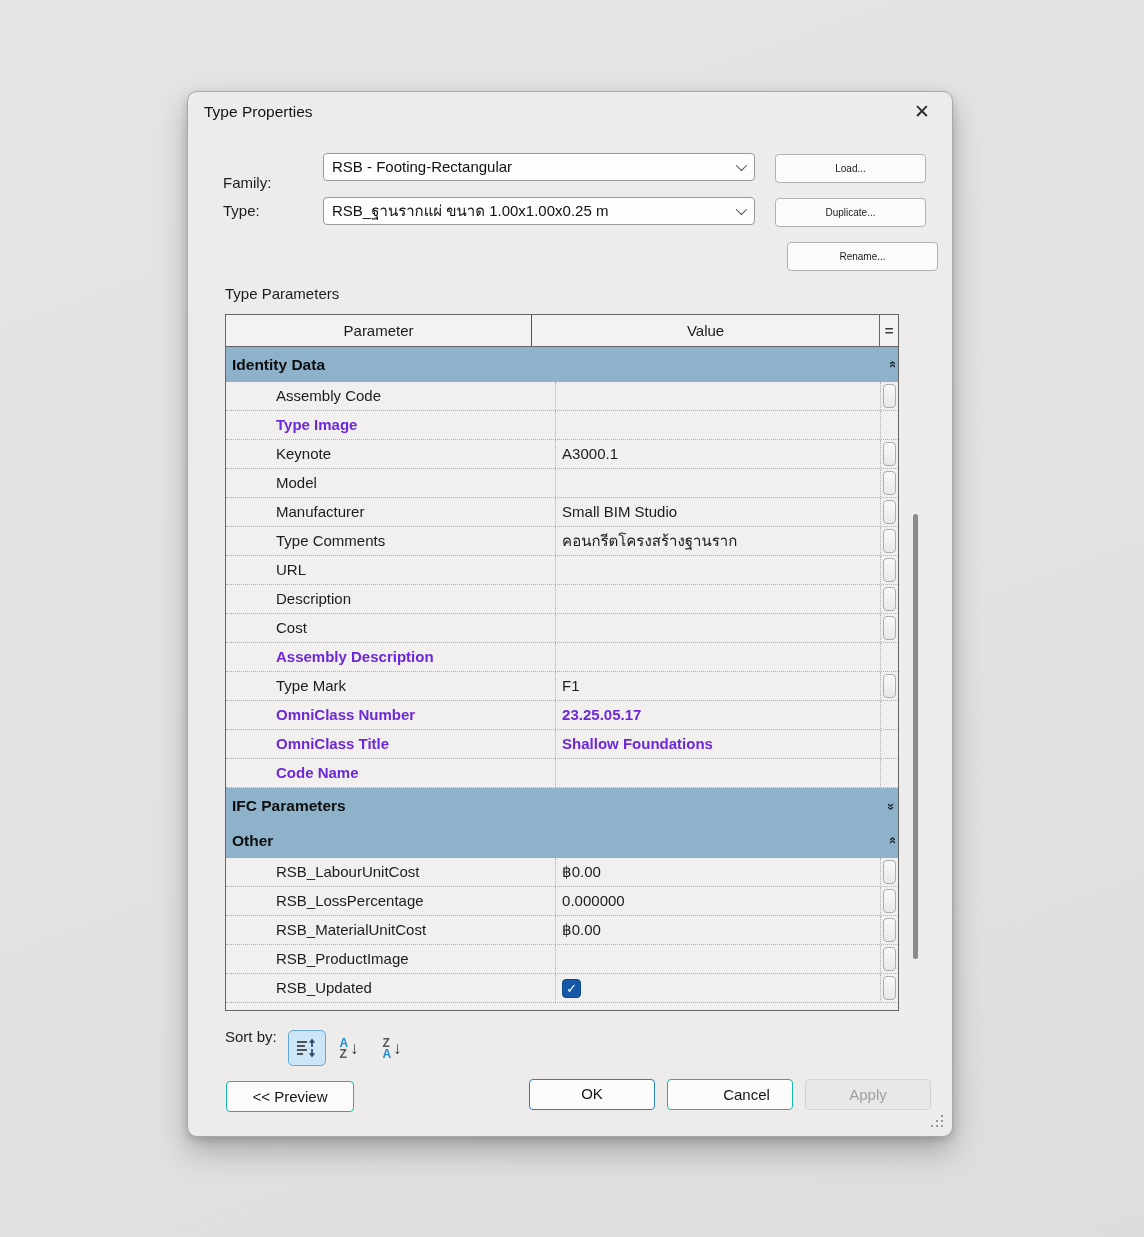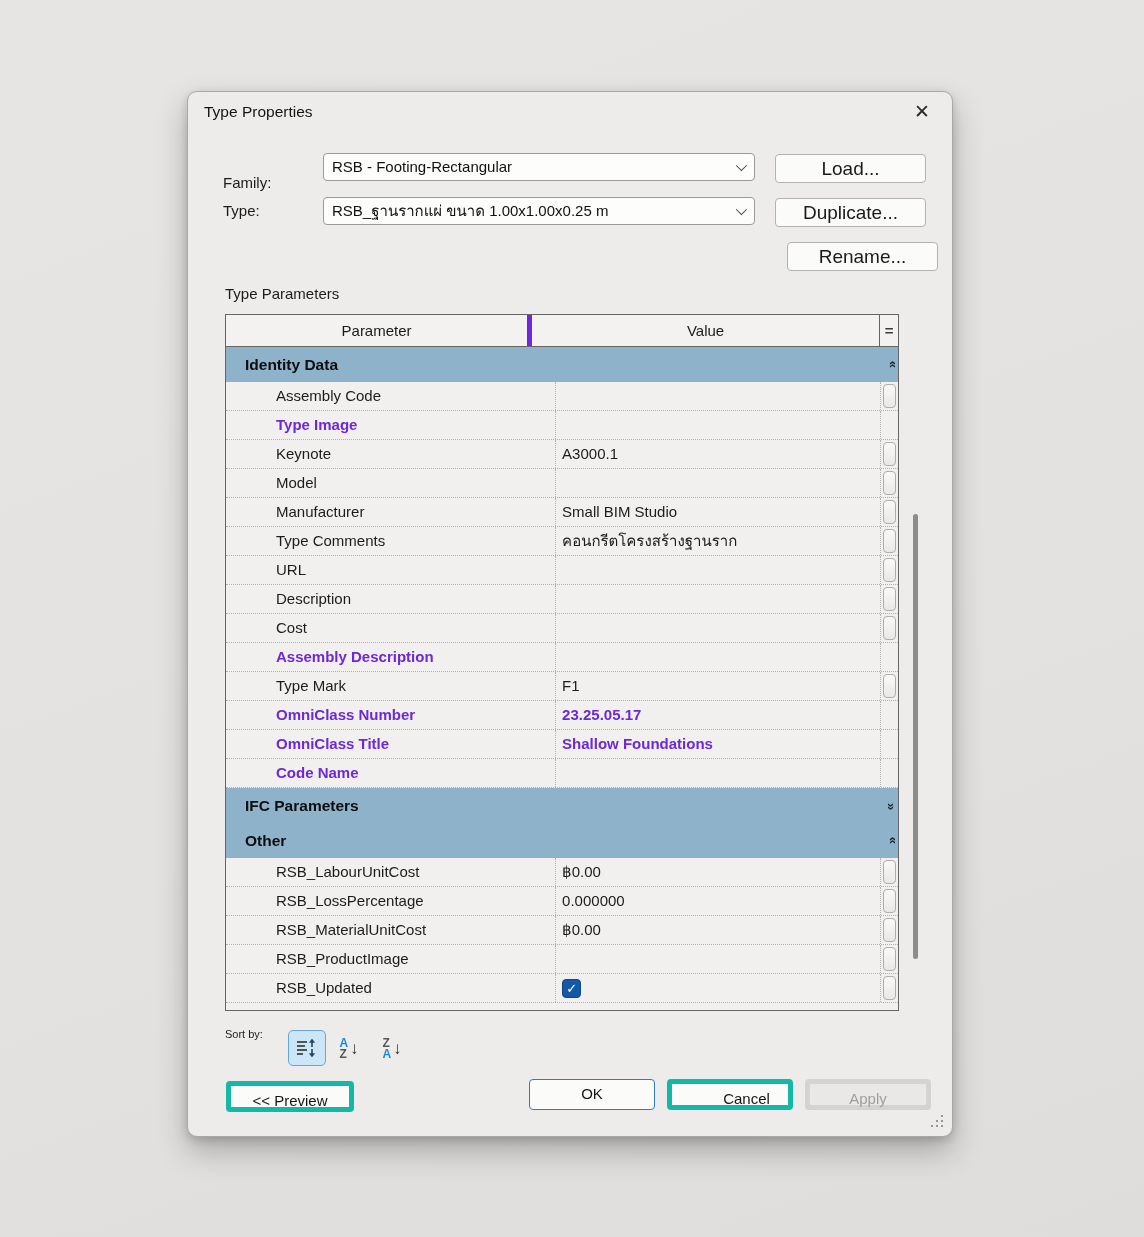--- a/index.html
+++ b/index.html
@@ -29,39 +29,39 @@
     white-space:nowrap; overflow:hidden;
   }
   .select .chev {
     position:absolute; right:10px; top:9px; width:8px; height:8px;
     border-right:1.4px solid #4a4a48; border-bottom:1.4px solid #4a4a48;
     transform:rotate(45deg) translateY(-2px);
   }
   .btn {
     position:absolute; width:151px; height:29px;
     background:#fbfbfa; border:1px solid #b3b2b0; border-radius:4px;
-    font-size:19px; color:#1a1a1a; text-align:center; line-height:27px; cursor:pointer;
+    font-size:10px; color:#1a1a1a; text-align:center; line-height:27px; cursor:pointer;
   }
   .section-label { position:absolute; left:37px; font-size:15px; color:#1c1c1c; }
 
   
   .ptable {
     position:absolute; left:37px; top:222px; width:674px; height:697px;
     border:1px solid #666563; background:#f1f0ee;
     display:flex; flex-direction:column; overflow:hidden;
   }
   .t-head { display:flex; height:32px; background:#f3f2f0; border-bottom:1px solid #666563; flex:none; }
   .t-head .hc { font-size:15px; line-height:31px; text-align:center; color:#1a1a1a; }
-  .hc.p { width:307px; border-right:5px solid #6d28d9; }
+  .hc.p { width:307px; border-right:1px solid #6d28d9; }
   .hc.v { width:349px; border-right:1px solid #666563; }
   .hc.a { width:18px; font-weight:700; color:#3a3a38; }
 
   .t-section {
     flex:none; height:35px; background:#8fb2cb; display:flex; align-items:center;
-    padding-left:19px; position:relative;
+    padding-left:6px; position:relative;
   }
   .t-section .s-label { font-weight:700; font-size:15.5px; color:#0d0d0d; }
   .t-section .chev2 {
     position:absolute; right:4px; top:50%; font-size:13px; font-weight:700; color:#1b2530;
     letter-spacing:-1px;
   }
   .chev2.up   { transform:translateY(-50%) rotate(-90deg); }
   .chev2.down { transform:translateY(-50%) rotate(90deg); }
 
   .t-row { flex:none; height:29px; display:flex; border-bottom:1px dotted #b1b0ae; }
@@ -80,35 +80,35 @@
     color:#fff; font-size:13px; line-height:18px; text-align:center; cursor:pointer;
   }
   .t-fill { flex:1; }
 
   .vscroll {
     position:absolute; left:725px; top:422px; width:5px; height:445px;
     background:#8c8c8a; border-radius:3px;
   }
 
   
-  .sort-label { position:absolute; left:37px; top:936px; font-size:11px;text-align:right; }
+  .sort-label { position:absolute; left:37px; top:936px; font-size:15px;text-align:right; }
   .sort-btn {
     position:absolute; left:100px; top:938px; width:38px; height:36px;
     background:#cde6f7; border:1px solid #62a8dc; border-radius:5px;
     display:flex; align-items:center; justify-content:center; cursor:pointer;
   }
   .sort-plain { position:absolute; top:940px; width:36px; height:34px; display:flex; align-items:center; justify-content:center; cursor:pointer; }
   .sp2 { left:143px; } .sp3 { left:186px; }
   .lettercol { display:flex; flex-direction:column; font-size:12px; font-weight:700; line-height:11px; }
   .arrow-dn { font-size:17px; font-weight:700; color:#2f2f2f; margin-left:2px; }
   .lb { color:#1e8ad2; } .lg { color:#565654; }
 
   .foot-btn {
     position:absolute; top:987px; width:126px; height:31px;
-    background:#fbfbfa; border:5px solid #14b8a6; border-radius:4px;
+    background:#fbfbfa; border:1px solid #14b8a6; border-radius:4px;
     font-size:15px; color:#161616; text-align:center; line-height:29px; cursor:pointer;
   }
   .prev { left:38px; top:989px; width:128px; }
   .okb  { left:341px; border:1.6px solid #2a7fc2; line-height:28px; }
   .cnl  { left:479px;padding-left:33px; }
   .apl  { left:617px; background:#e9e8e6; border-color:#d4d3d1; color:#9f9e9c; cursor:default; }
 
   .grip { position:absolute; right:9px; bottom:9px; width:12px; height:12px; }
   .grip::after {
     content:""; position:absolute; width:2px; height:2px; background:#989795;

